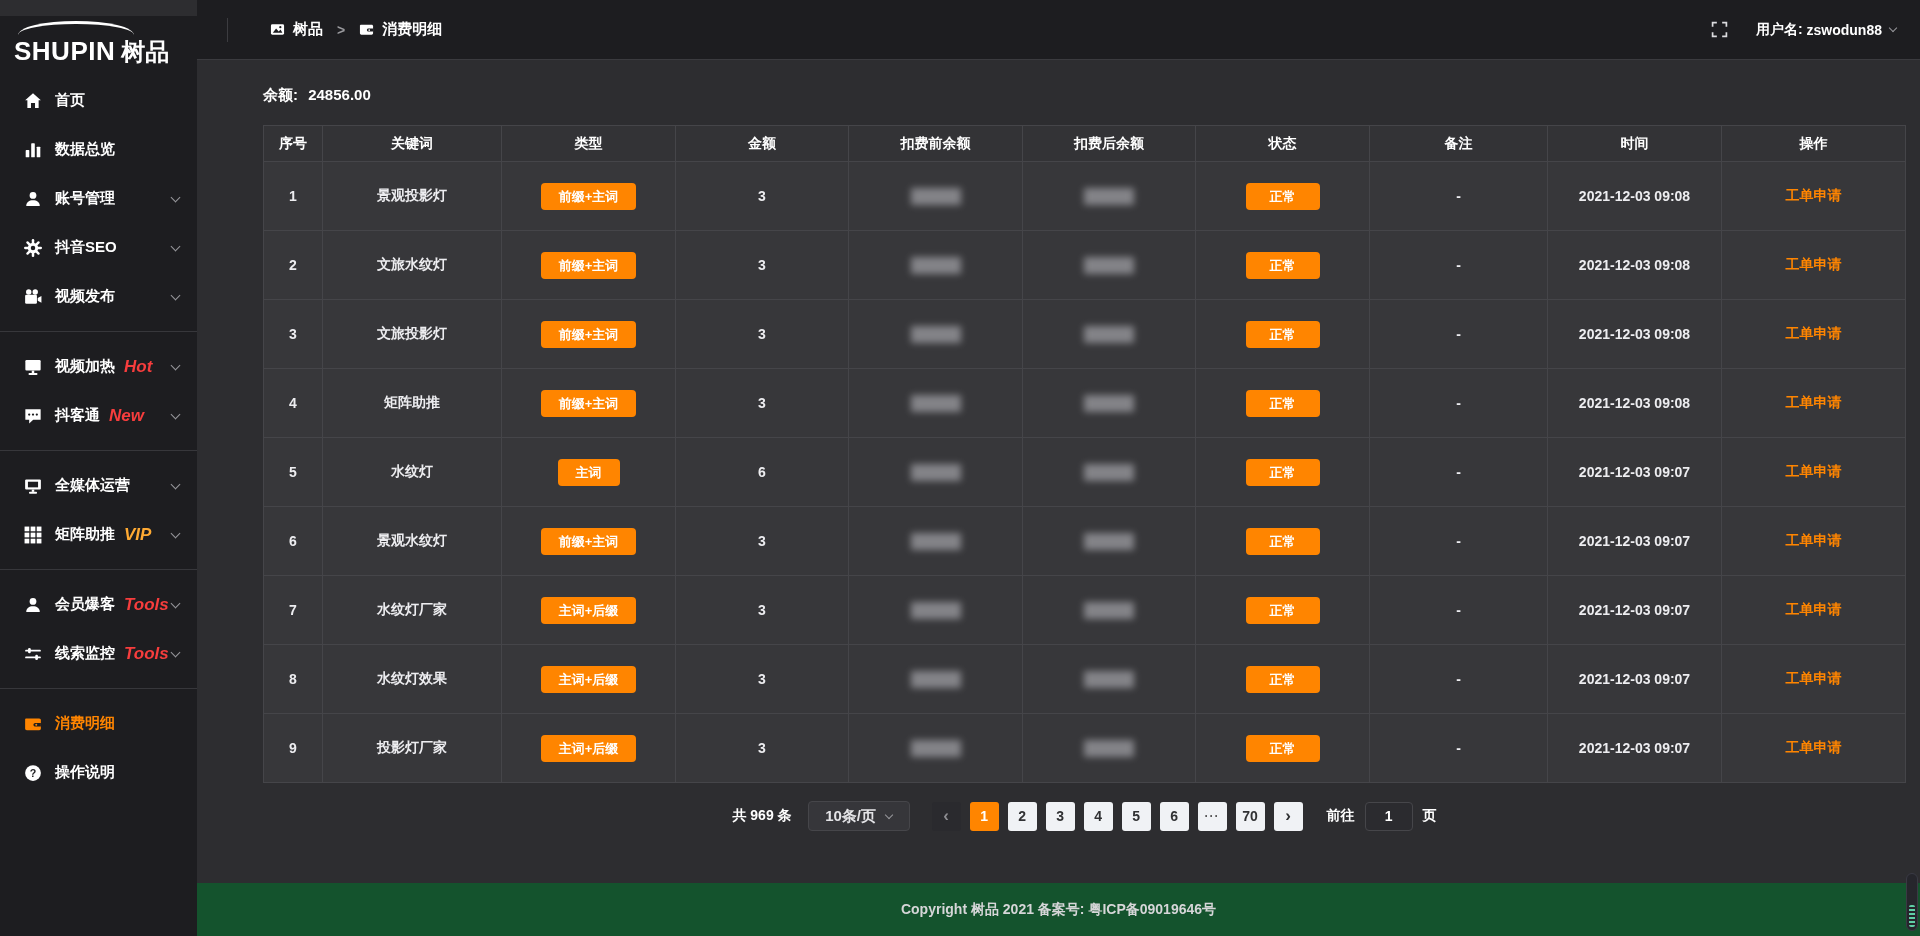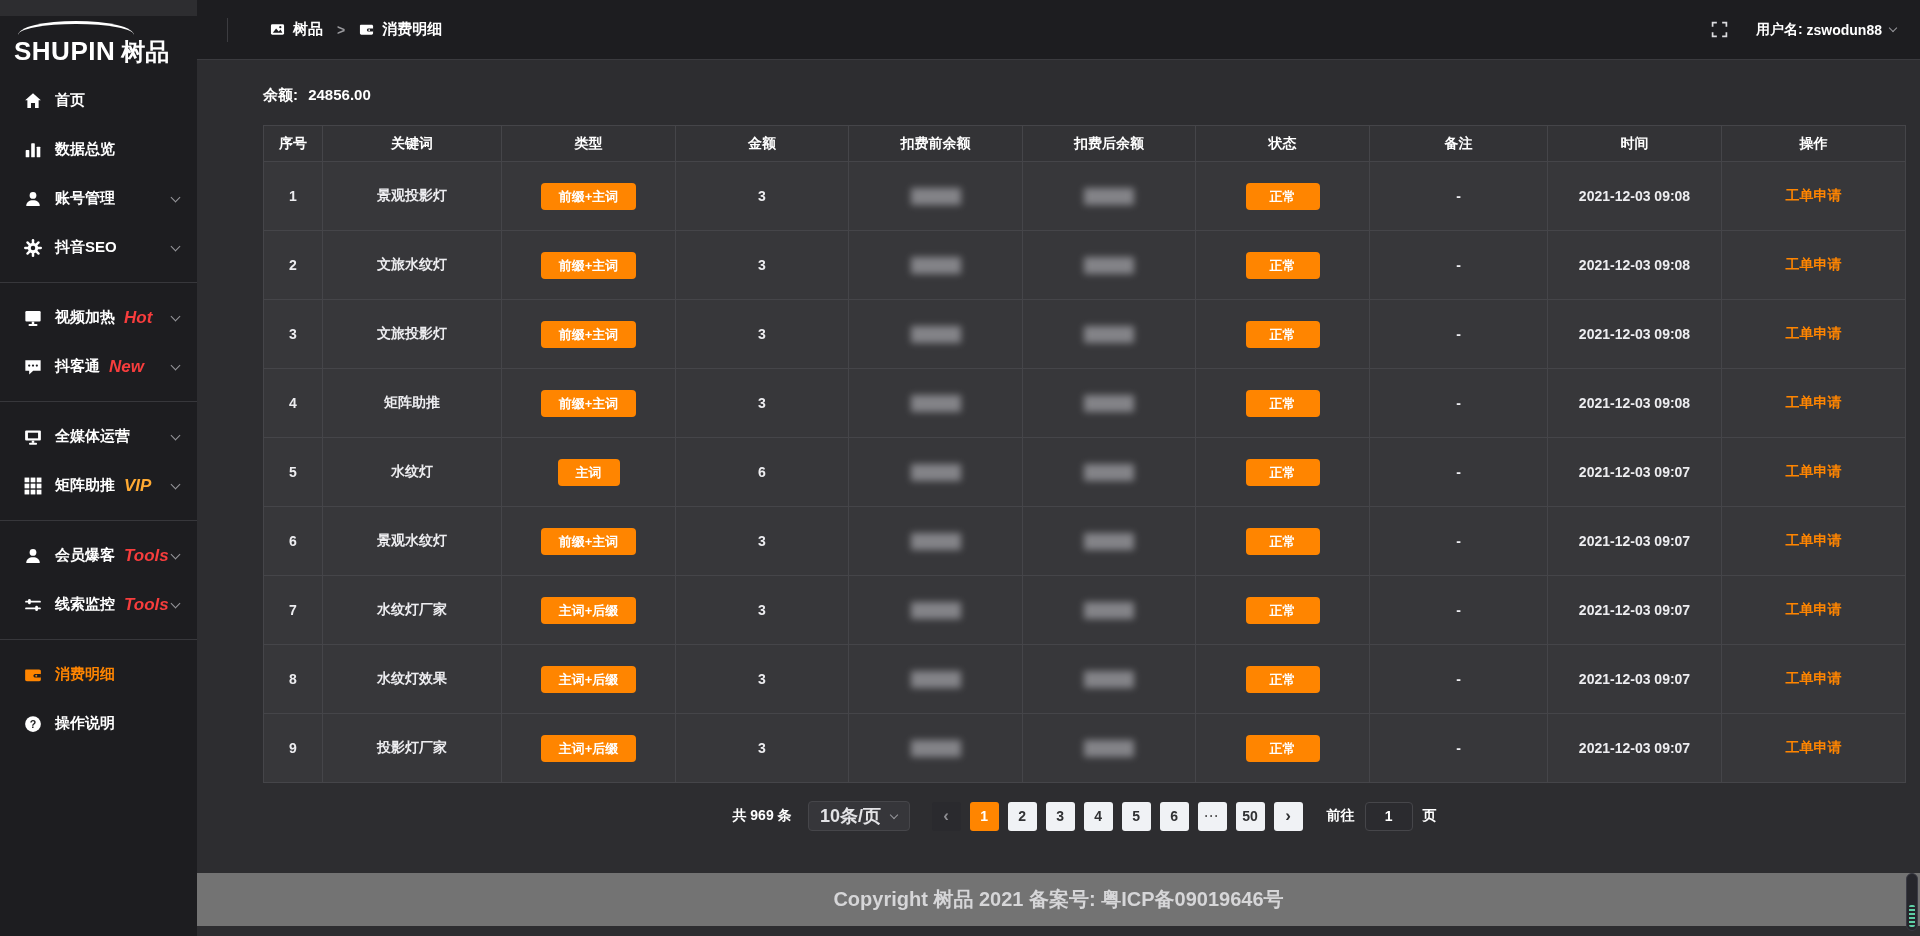--- a/index.html
+++ b/index.html
@@ -54,37 +54,37 @@
   .badge.status{padding:7px 24px}
   .blur-block{display:inline-block;width:50px;height:17px;background:#97979c;border-radius:1px;
     filter:blur(3.5px);opacity:.8;vertical-align:middle}
   .action-link{color:#ff8500;cursor:pointer}
 
   
   .pagination{display:flex;align-items:center;justify-content:center;margin-top:18px;color:#fff;
     font-size:14px;font-weight:bold}
   .pg-total{margin-right:16px}
   .pg-size{width:102px;height:30px;background:#36363a;border:1px solid #46464a;border-radius:4px;
-    display:flex;align-items:center;justify-content:center;font-size:18px;color:#e3e3e6;
+    display:flex;align-items:center;justify-content:center;font-size:15px;color:#e3e3e6;
     cursor:pointer;margin-right:22px}
   .pg-size .chev{width:6px;height:6px;margin-left:10px}
   .pages{display:flex;align-items:center;gap:9px}
   .pg-btn{min-width:29px;height:29px;padding:0 4px;border-radius:3px;background:#f0f2f5;color:#303133;
     display:flex;align-items:center;justify-content:center;font-size:14px;font-weight:bold;cursor:pointer}
   .pg-btn.prev{background:#2a2a2e;color:#8d8d92}
   .pg-btn.active{background:#ff8500;color:#fff}
   .pg-btn.dots{letter-spacing:1px;font-size:12px;color:#555}
   .pg-arrow{font-size:17px;line-height:1;margin-top:-2px}
   .jump{display:flex;align-items:center;margin-left:24px}
   .jump-input{width:48px;height:29px;background:#2b2b2f;border:1px solid #46464a;border-radius:4px;
     color:#fff;text-align:center;font-size:14px;font-weight:bold;margin:0 10px;outline:none}
 
   
-  .footer{position:absolute;left:197px;right:0;bottom:10px;height:53px;background:#737373;
-    display:flex;align-items:center;justify-content:center;color:#d6d6d8;font-size:20px;font-weight:bold}
+  .footer{position:absolute;left:197px;right:0;bottom:0;height:53px;background:#14532d;
+    display:flex;align-items:center;justify-content:center;color:#d6d6d8;font-size:14px;font-weight:bold}
   .side-widget{position:absolute;right:2px;bottom:5px;width:12px;height:58px;background:#26262c;
     border:1px solid #3a3a44;border-radius:6px;z-index:5;cursor:pointer}
   .side-widget .stripes{position:absolute;left:2px;right:2px;bottom:3px;height:22px;border-radius:2px;
     background:repeating-linear-gradient(180deg,#5ecfa5 0 2px,#26262c 2px 4px)}
 </style>
 </head>
 <body>
 
 <div class="app">
 
@@ -128,20 +128,32 @@
             <svg viewBox="0 0 16 16" fill="currentColor">
               <rect x="6.9" y="0" width="2.2" height="16" rx="1"></rect>
               <rect x="6.9" y="0" width="2.2" height="16" rx="1" transform="rotate(45 8 8)"></rect>
               <rect x="6.9" y="0" width="2.2" height="16" rx="1" transform="rotate(90 8 8)"></rect>
               <rect x="6.9" y="0" width="2.2" height="16" rx="1" transform="rotate(135 8 8)"></rect>
               <circle cx="8" cy="8" r="4.6"></circle>
               <circle cx="8" cy="8" r="2" fill="#1d1d20"></circle>
             </svg>
           </span>
           <span class="s-label">抖音SEO</span>
+          <span class="chev"></span>
+        </div>
+        <div class="side-item">
+          <span class="s-icon icn">
+            <svg viewBox="0 0 16 16" fill="currentColor">
+              <circle cx="4.2" cy="3.6" r="2.4"></circle>
+              <circle cx="10" cy="3.6" r="2.4"></circle>
+              <rect x="1" y="6" width="10.5" height="8" rx="1.2"></rect>
+              <path d="M12.2 8.8 15.5 7v6.2l-3.3-1.8z"></path>
+            </svg>
+          </span>
+          <span class="s-label">视频发布</span>
           <span class="chev"></span>
         </div>
         <div class="side-divider"></div>
         <div class="side-item">
           <span class="s-icon icn">
             <svg viewBox="0 0 16 16" fill="currentColor">
               <rect x="1.2" y="1.8" width="13.6" height="9.4" rx="1"></rect>
               <rect x="6.9" y="11.2" width="2.2" height="2.6"></rect>
               <rect x="4" y="13.4" width="8" height="1.6" rx=".8"></rect>
             </svg>
@@ -438,21 +450,21 @@
           <span class="pg-btn prev">
             <span class="pg-arrow">‹</span>
           </span>
           <span class="pg-btn active">1</span>
           <span class="pg-btn">2</span>
           <span class="pg-btn">3</span>
           <span class="pg-btn">4</span>
           <span class="pg-btn">5</span>
           <span class="pg-btn">6</span>
           <span class="pg-btn dots">···</span>
-          <span class="pg-btn">50</span>
+          <span class="pg-btn">70</span>
           <span class="pg-btn">
             <span class="pg-arrow">›</span>
           </span>
         </span>
       <span class="jump">
         <span>前往</span>
         <input class="jump-input" value="1" style="">
         <span>页</span>
       </span>
     </div>

